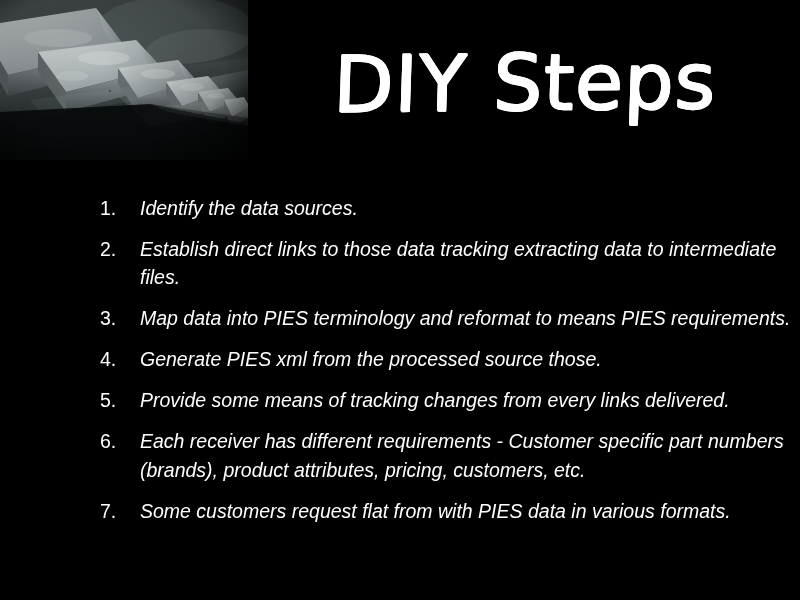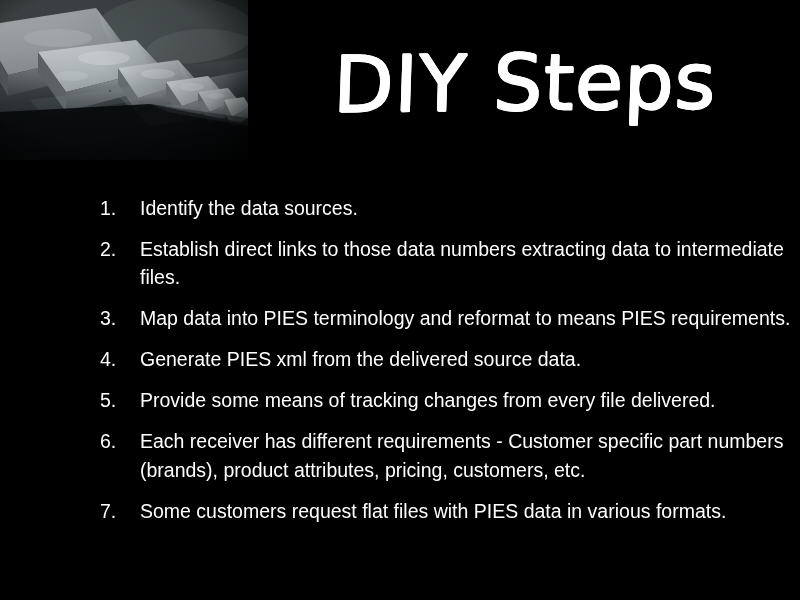--- a/index.html
+++ b/index.html
@@ -89,20 +89,21 @@
     flex: 0 0 auto;
     width: 40px;
     text-align: left;
     color: #ffffff;
     font-size: 19.5px;
     line-height: 1.44;
   }
   .step-text {
     flex: 1 1 auto;
     color: #ffffff;
+    font-style: italic;
   }
 </style>
 </head>
 <body>
 
 <div id="slide">
 
   <div id="header-photo">
     <svg viewBox="0 0 248 160" preserveAspectRatio="none">
       <defs>
@@ -206,43 +207,43 @@
 
   <ol id="steps-list">
 
     <li class="step-item">
       <span class="step-number">1.</span>
       <span class="step-text">Identify the data sources.</span>
     </li>
 
     <li class="step-item">
       <span class="step-number">2.</span>
-      <span class="step-text">Establish direct links to those data numbers extracting data to intermediate files.</span>
+      <span class="step-text">Establish direct links to those data tracking extracting data to intermediate files.</span>
     </li>
 
     <li class="step-item">
       <span class="step-number">3.</span>
       <span class="step-text">Map data into PIES terminology and reformat to means PIES requirements.</span>
     </li>
 
     <li class="step-item">
       <span class="step-number">4.</span>
-      <span class="step-text">Generate PIES xml from the delivered source data.</span>
+      <span class="step-text">Generate PIES xml from the processed source those.</span>
     </li>
 
     <li class="step-item">
       <span class="step-number">5.</span>
-      <span class="step-text">Provide some means of tracking changes from every file delivered.</span>
+      <span class="step-text">Provide some means of tracking changes from every links delivered.</span>
     </li>
 
     <li class="step-item">
       <span class="step-number">6.</span>
       <span class="step-text">Each receiver has different requirements - Customer specific part numbers (brands), product attributes, pricing, customers, etc.</span>
     </li>
 
     <li class="step-item">
       <span class="step-number">7.</span>
-      <span class="step-text">Some customers request flat files with PIES data in various formats.</span>
+      <span class="step-text">Some customers request flat from with PIES data in various formats.</span>
     </li>
 
   </ol>
 
 </div>
 
 </body></html>

